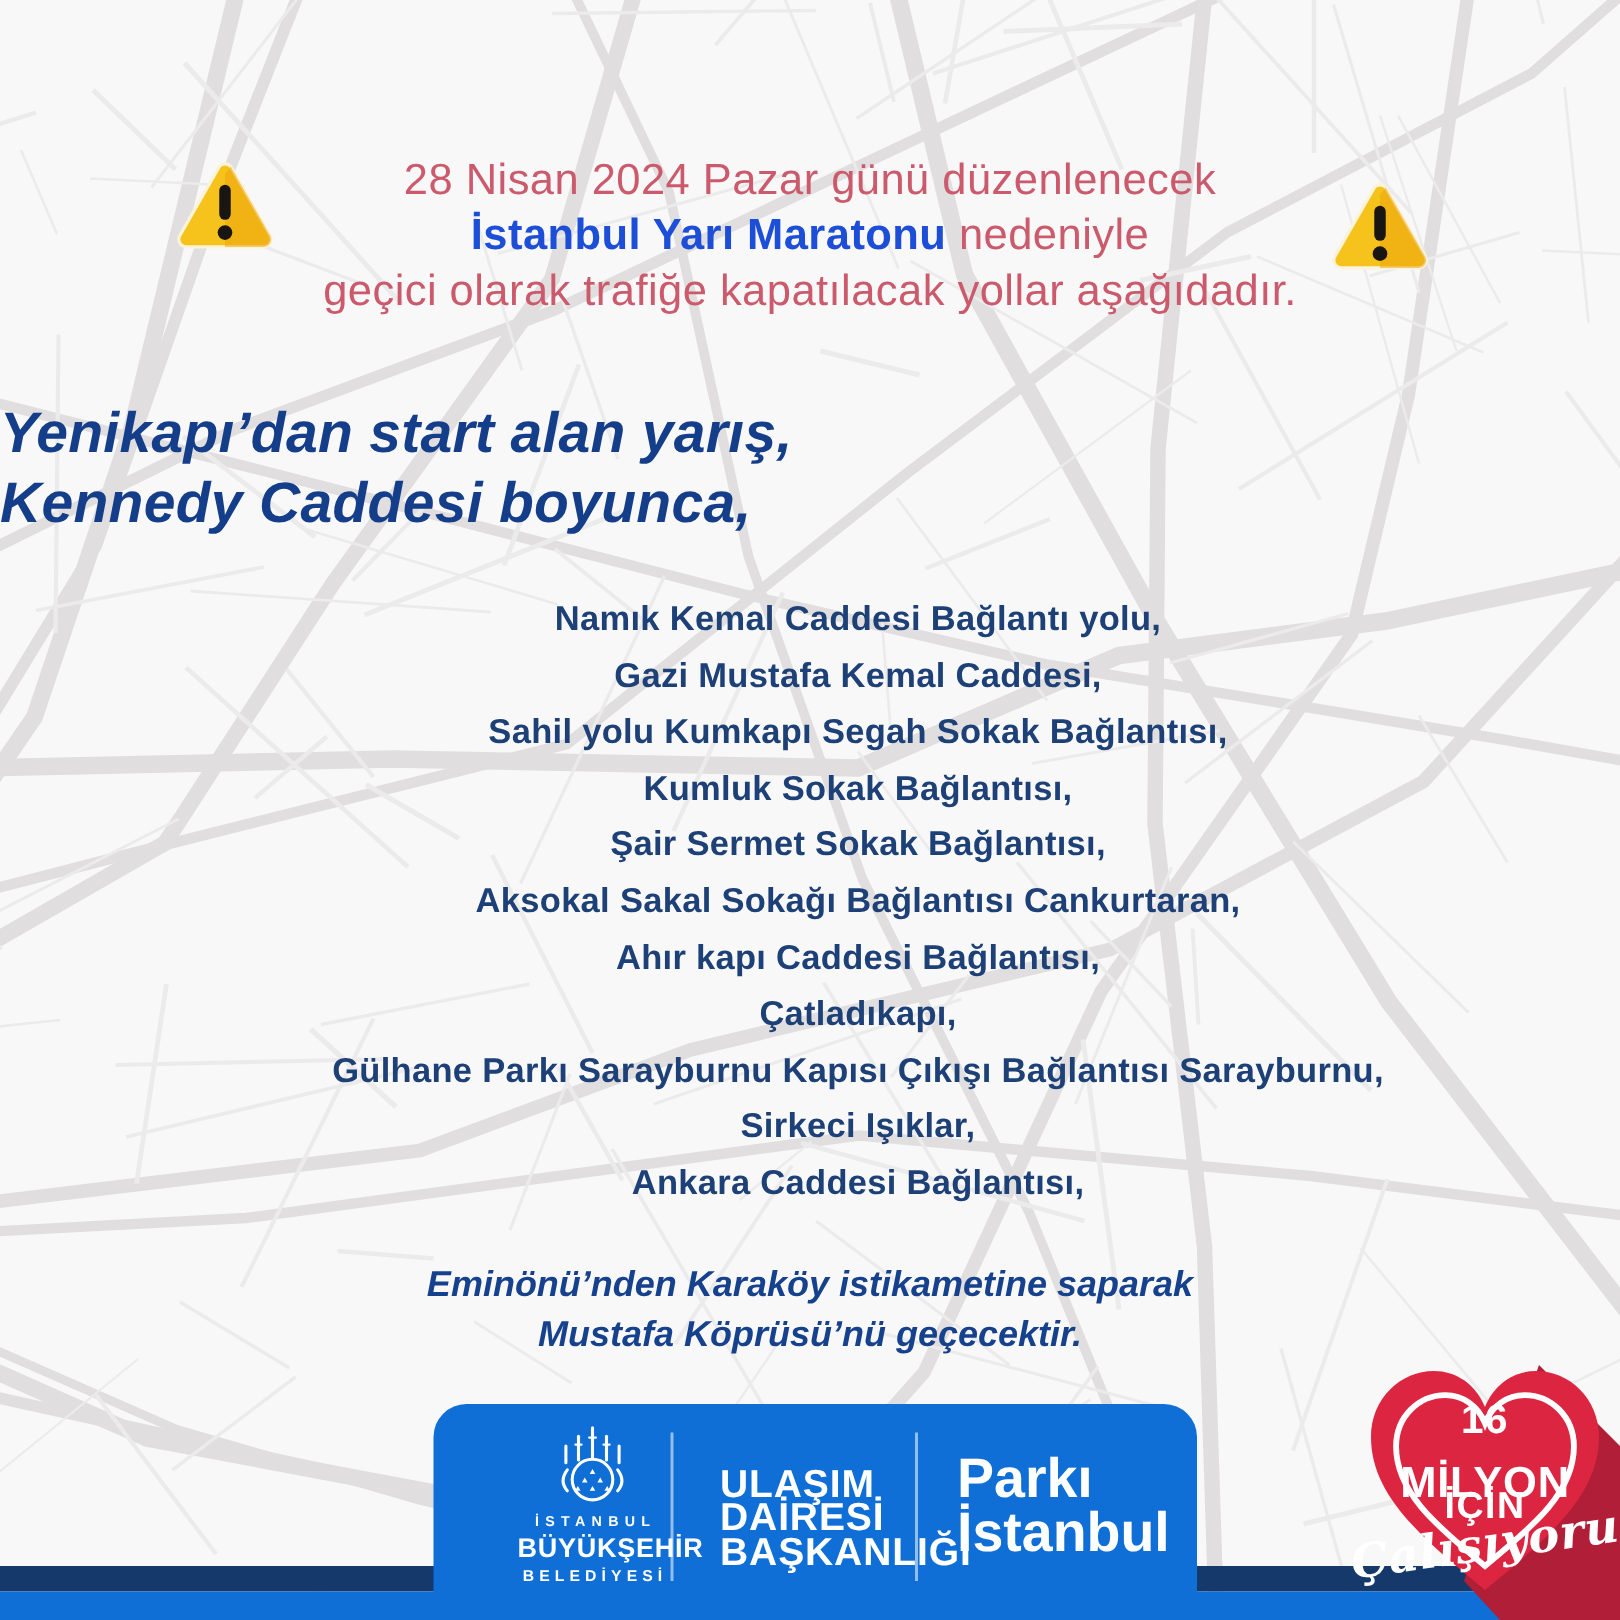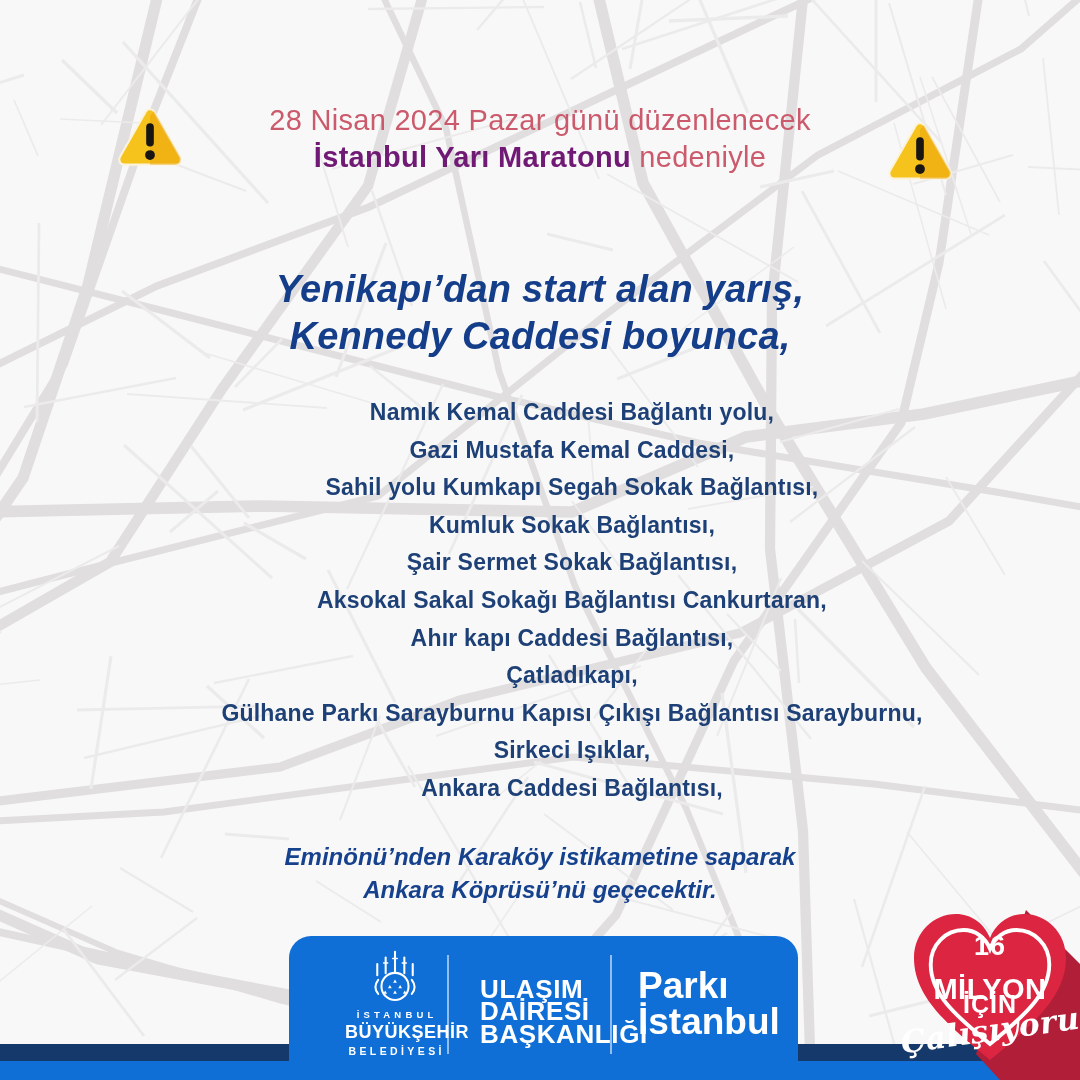--- a/index.html
+++ b/index.html
@@ -7,24 +7,24 @@
        font-family:"Liberation Sans",sans-serif;}
   .stage{position:relative;width:1080px;height:1080px;overflow:hidden;}
   #map-bg{position:absolute;left:0;top:0;width:1080px;height:1080px;z-index:0;}
 
   
   .warn-tri{position:absolute;z-index:2;width:68px;height:66px;}
   .warn-tri.left{left:116px;top:104px;}
   .warn-tri.right{left:886px;top:118px;}
   .header-text{position:absolute;z-index:1;left:0;top:102px;width:1080px;
     text-align:center;color:#cb5a6c;font-size:29px;line-height:37px;letter-spacing:.3px;}
-  .header-text .crimson{color:#701a75;font-weight:bold;}
-
-  
-  .headline{position:absolute;z-index:1;left:0;top:266px;width:1080px;text-align:center;
+  .header-text .crimson{color:#1d4ed8;font-weight:bold;}
+
+  
+  .headline{position:absolute;z-index:1;left:0;top:266px;width:1080px;
     color:#153e8a;font-size:38px;line-height:47px;font-weight:bold;font-style:italic;letter-spacing:.2px;}
 
   
   .road-list{position:absolute;z-index:1;left:0;top:394px;width:1080px;text-align:center;
     color:#1d4077;font-size:23px;font-weight:bold;letter-spacing:.2px;padding-left:32px;}
   .road-item{line-height:37.6px;}
 
   
   .note{position:absolute;z-index:1;left:0;top:840px;width:1080px;text-align:center;
     color:#16418c;font-size:24px;line-height:33px;font-weight:bold;font-style:italic;}
@@ -200,20 +200,21 @@
   <svg class="warn-tri right" viewBox="0 0 64 60">
     <path d="M28.4 5.6 a4.6 4.6 0 0 1 7.2 0 L60.2 48.6 a4.8 4.8 0 0 1 -3.9 7.4 H7.7 a4.8 4.8 0 0 1 -3.9 -7.4 Z" fill="#f6c31c" stroke="#fbf3da" stroke-width="2"></path>
     <path d="M35.6 5.6 L60.2 48.6 a4.8 4.8 0 0 1 -3.9 7.4 H32 L32 10 Z" fill="#eda50e" opacity="0.55"></path>
     <rect x="28.4" y="17" width="7.2" height="22" rx="3.6" fill="#181513"></rect>
     <circle cx="32" cy="47" r="4.6" fill="#181513"></circle>
   </svg>
 
   <div class="header-text">
     <div>28 Nisan 2024 Pazar günü düzenlenecek</div>
     <div><span class="crimson">İstanbul Yarı Maratonu</span><span> nedeniyle</span></div>
+    <div>geçici olarak trafiğe kapatılacak yollar aşağıdadır.</div>
   </div>
 
   <div class="headline">
     <div>Yenikapı’dan start alan yarış,</div>
     <div>Kennedy Caddesi boyunca,</div>
   </div>
 
   <div class="road-list">
       <div class="road-item">Namık Kemal Caddesi Bağlantı yolu,</div>
       <div class="road-item">Gazi Mustafa Kemal Caddesi,</div>
@@ -223,21 +224,21 @@
       <div class="road-item">Aksokal Sakal Sokağı Bağlantısı Cankurtaran,</div>
       <div class="road-item">Ahır kapı Caddesi Bağlantısı,</div>
       <div class="road-item">Çatladıkapı,</div>
       <div class="road-item">Gülhane Parkı Sarayburnu Kapısı Çıkışı Bağlantısı Sarayburnu,</div>
       <div class="road-item">Sirkeci Işıklar,</div>
       <div class="road-item">Ankara Caddesi Bağlantısı,</div>
     </div>
 
   <div class="note">
     <div>Eminönü’nden Karaköy istikametine saparak</div>
-    <div>Ankara Köprüsü’nü geçecektir.</div>
+    <div>Mustafa Köprüsü’nü geçecektir.</div>
   </div>
 
   <div class="band-navy"></div>
   <div class="band-blue"></div>
 
   <div class="logo-card">
     <div class="ibb-block">
       <svg class="ibb-emblem" viewBox="0 0 80 60">
         <g stroke="#ffffff" stroke-width="2.2" fill="none" stroke-linecap="round">
           <line x1="40" y1="2" x2="40" y2="23"></line>

